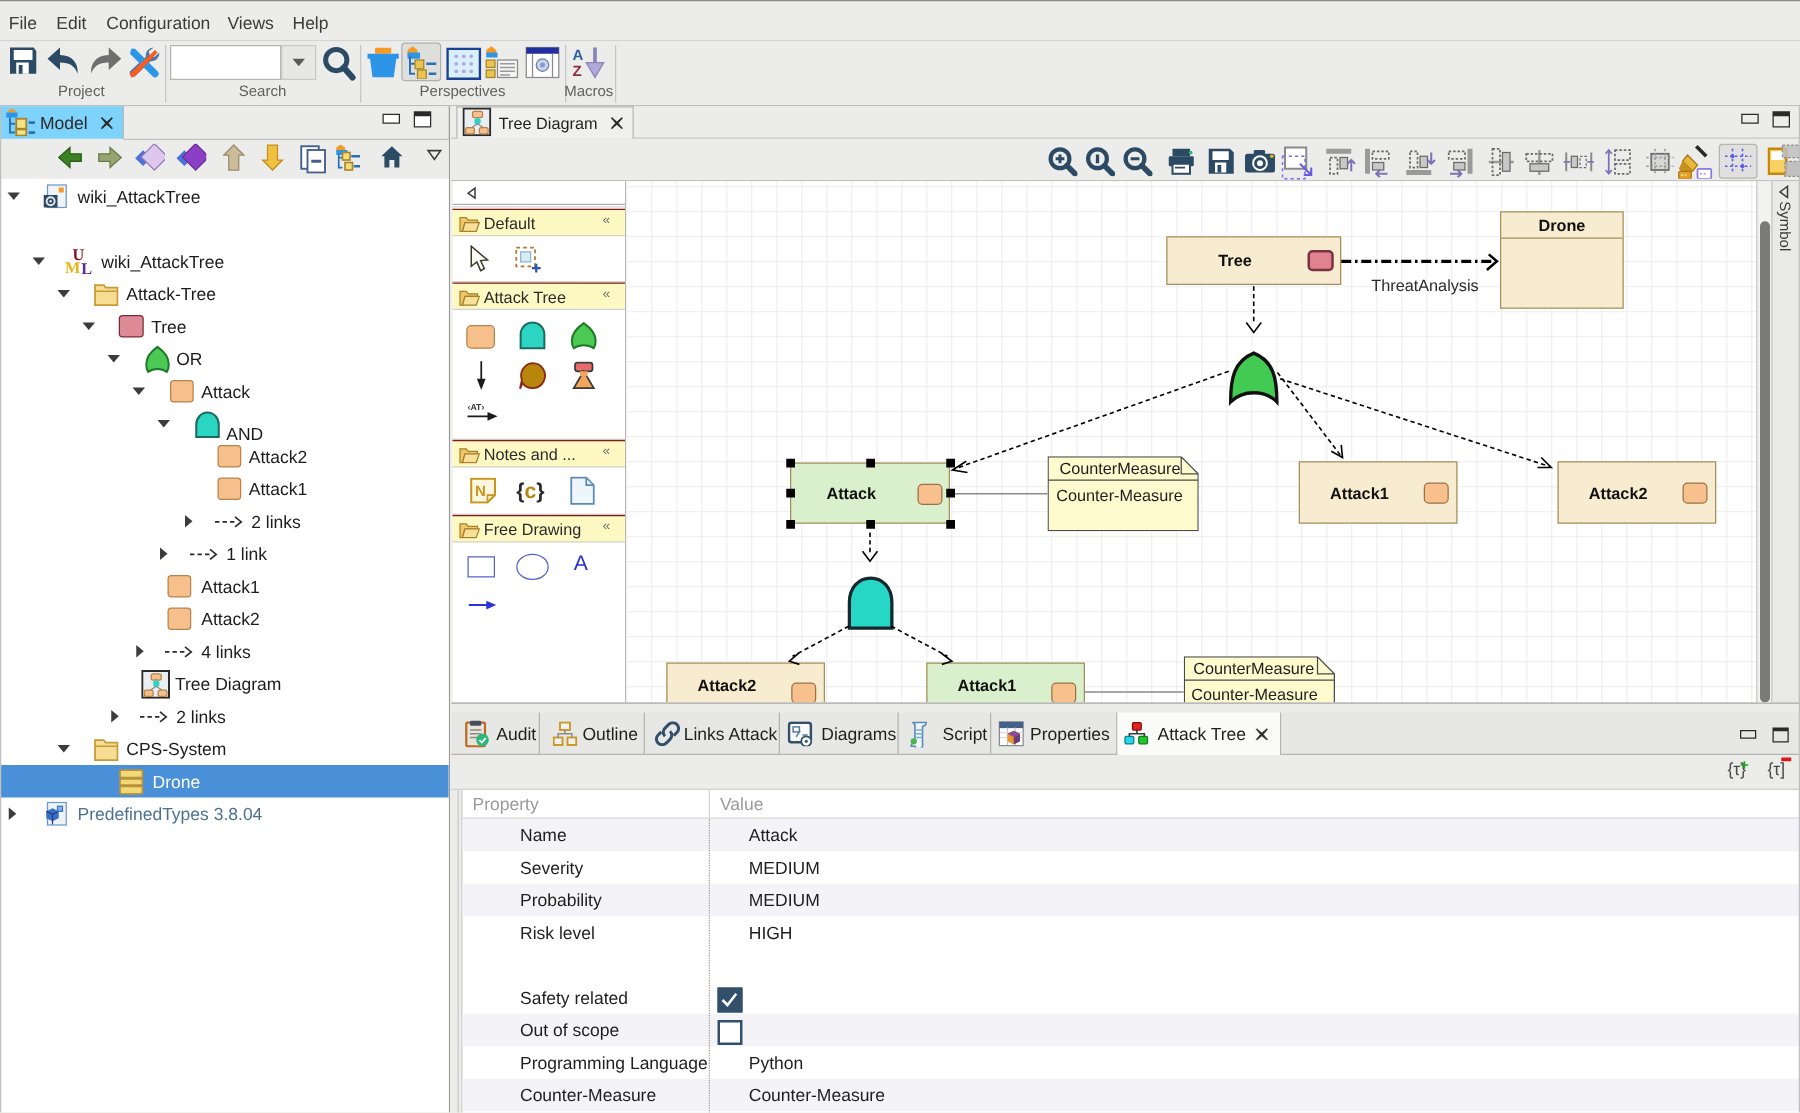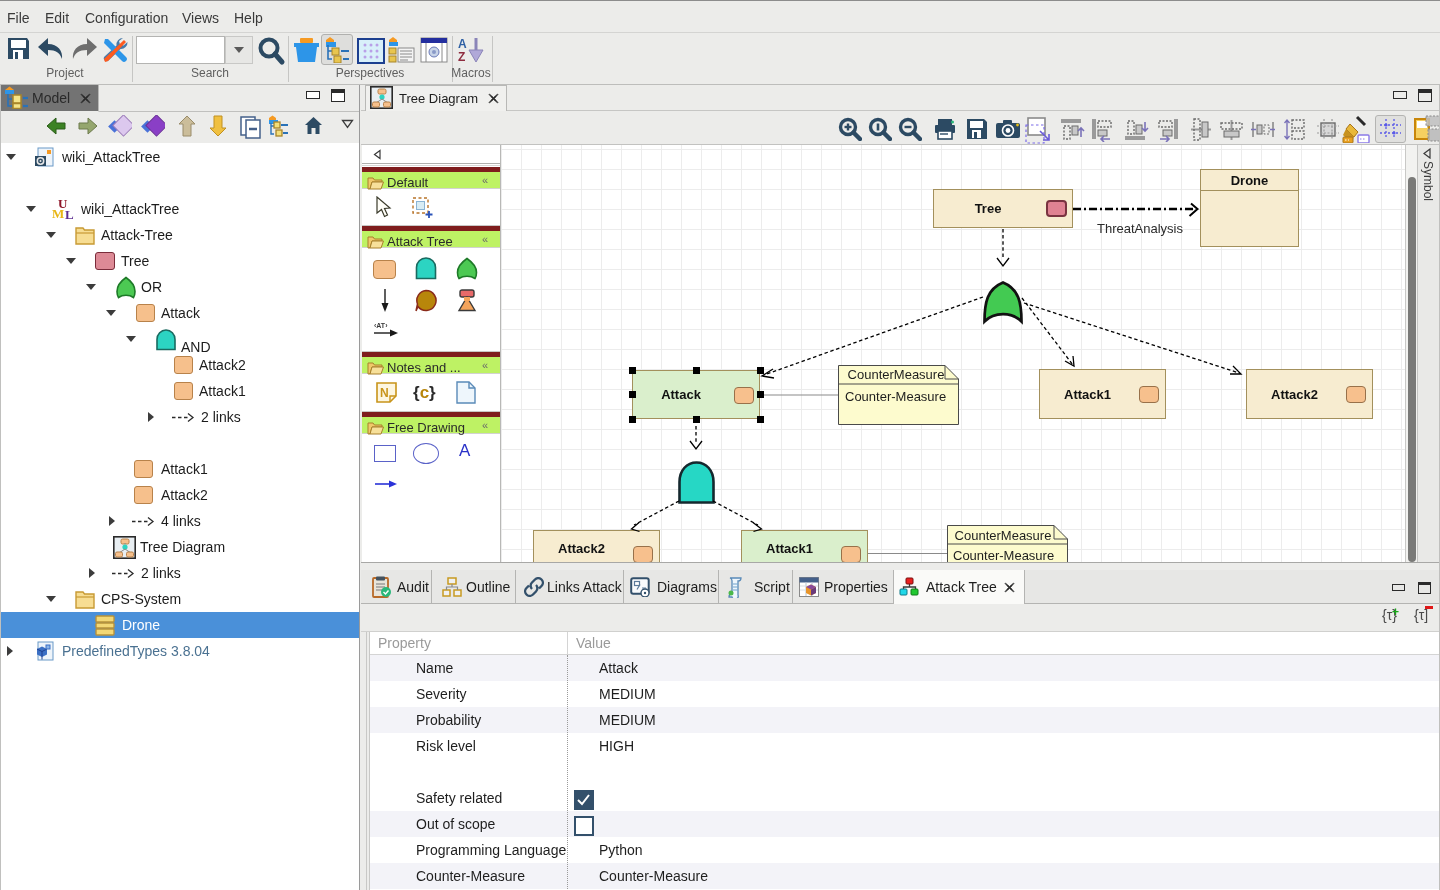--- a/index.html
+++ b/index.html
@@ -9,33 +9,33 @@
 #app{position:relative;width:1440px;height:890px}
 
 #menubar{position:absolute;left:0;top:0;width:1440px;height:33px;background:#ececea;border-top:1px solid #8c8c8c;border-bottom:1px solid #d4d4d2}
 #menubar span{position:absolute;top:9px;font-size:14px;color:#3a3a3a}
 
 #toolbar{position:absolute;left:0;top:33px;width:1440px;height:52px;background:#ececea;border-bottom:1px solid #bdbdbb}
 .tsep{position:absolute;top:3px;height:46px;width:1px;background:#c6c6c4}
 .tlabel{position:absolute;top:33px;font-size:12px;color:#5f5f5f;text-align:center}
 
 #leftpanel{position:absolute;left:0;top:85px;width:360px;height:805px;background:#ececea;border-right:1px solid #9a9a9a}
-#modeltab{position:absolute;left:0;top:0;width:99px;height:27px;border-right:1px solid #b8b8b6;border-bottom:1px solid #ececea;background:#737373}
+#modeltab{position:absolute;left:0;top:0;width:99px;height:27px;border-right:1px solid #b8b8b6;border-bottom:1px solid #ececea;background:#7dd3fc}
 #lp-toolbar{position:absolute;left:0;top:27px;width:359px;height:31px;background:#ececea}
 #lp-tree{position:absolute;left:0;top:58px;width:359px;height:747px;background:#ffffff;overflow:hidden}
 .trow{position:absolute;left:0;width:359px;height:26px}
 .tri-v{position:absolute;width:0;height:0;border-left:5px solid transparent;border-right:5px solid transparent;border-top:6px solid #3c3c3c}
 .tri-r{position:absolute;width:0;height:0;border-top:5px solid transparent;border-bottom:5px solid transparent;border-left:6px solid #3c3c3c}
 
 #editor{position:absolute;left:361px;top:85px;width:1079px;height:477px;background:#ececea}
 #edtabbar{position:absolute;left:0;top:0;width:1079px;height:25px;background:#ececea}
 #edtab{position:absolute;left:4px;top:0;width:142px;height:26px;background:#f0f0ee;border:1px solid #b8b8b6;border-bottom:none;z-index:3}
 #edtoolbar{position:absolute;left:0;top:25px;width:1079px;height:35px;background:#ececea;border-bottom:1px solid #c2c2c0;border-top:1px solid #c6c6c4}
 #palette{position:absolute;left:1px;top:60px;width:139px;height:417px;background:#fff;border-right:1px solid #b8b8b6}
-.phead{position:absolute;left:0;width:138px;height:22px;background:#bef264;border-top:5px solid #7f1d1d;border-bottom:1px solid #d2d2d0;font-size:13px;color:#2a2a2a}
+.phead{position:absolute;left:0;width:138px;height:22px;background:#fef9c3;border-top:1px solid #7f1d1d;border-bottom:1px solid #d2d2d0;font-size:13px;color:#2a2a2a}
 #canvas{position:absolute;left:140px;top:60px;width:904px;height:417px;background:#fff;overflow:hidden;
  background-image:linear-gradient(to right,#ececec 1px,transparent 1px),linear-gradient(to bottom,#ececec 1px,transparent 1px);
  background-size:20px 20px;background-position:0px 4px}
 #vscroll{position:absolute;left:1044px;top:60px;width:12px;height:417px;background:#f2f2f0;border-left:1px solid #c8c8c6}
 #vthumb{position:absolute;left:2px;top:32px;width:8px;height:385px;background:#7a7a78;border-radius:4px}
 #symstrip{position:absolute;left:1056px;top:60px;width:23px;height:417px;background:#e9e9e7;border-left:1px solid #c4c4c2}
 
 .node{position:absolute;border:1px solid #a3905c;font-size:13px;font-weight:bold;color:#111}
 .chip{position:absolute;border:1.5px solid #98714a;background:#f7c08d;border-radius:4px}
 .nlabel{position:absolute;left:0;top:0;bottom:0;display:flex;align-items:center;justify-content:center;font-weight:bold;font-size:13px;color:#111}
@@ -287,20 +287,28 @@
         <span class="txt" style="left:199px;top:5px">Attack1</span>
       </div>
       <div class="trow" style="top:261px">
         <div class="tri-r" style="left:148px;top:8px"></div>
         <svg class="ab" style="left:172px;top:8px" width="24" height="11" viewBox="0 0 24 11">
             <line x1="0" y1="5.5" x2="17" y2="5.5" stroke="#2a2a2a" stroke-width="1.3" stroke-dasharray="3.5,2.5"></line>
             <path d="M16 1.5 L21 5.5 L16 9.5" fill="none" stroke="#2a2a2a" stroke-width="1.3"></path>
           </svg>
         <span class="txt" style="left:201px;top:5px">2 links</span>
       </div>
+      <div class="trow" style="top:287px">
+        <div class="tri-r" style="left:128px;top:8px"></div>
+        <svg class="ab" style="left:152px;top:8px" width="24" height="11" viewBox="0 0 24 11">
+            <line x1="0" y1="5.5" x2="17" y2="5.5" stroke="#2a2a2a" stroke-width="1.3" stroke-dasharray="3.5,2.5"></line>
+            <path d="M16 1.5 L21 5.5 L16 9.5" fill="none" stroke="#2a2a2a" stroke-width="1.3"></path>
+          </svg>
+        <span class="txt" style="left:181px;top:5px">1 link</span>
+      </div>
       <div class="trow" style="top:313px">
         <div class="ab" style="left:134px;top:4px;width:19px;height:18px;background:#f6c08c;border:1.6px solid #b8824a;border-radius:3px"></div>
         <span class="txt" style="left:161px;top:5px">Attack1</span>
       </div>
       <div class="trow" style="top:339px">
         <div class="ab" style="left:134px;top:4px;width:19px;height:18px;background:#f6c08c;border:1.6px solid #b8824a;border-radius:3px"></div>
         <span class="txt" style="left:161px;top:5px">Attack2</span>
       </div>
       <div class="trow" style="top:365px">
         <div class="tri-r" style="left:109px;top:8px"></div>

